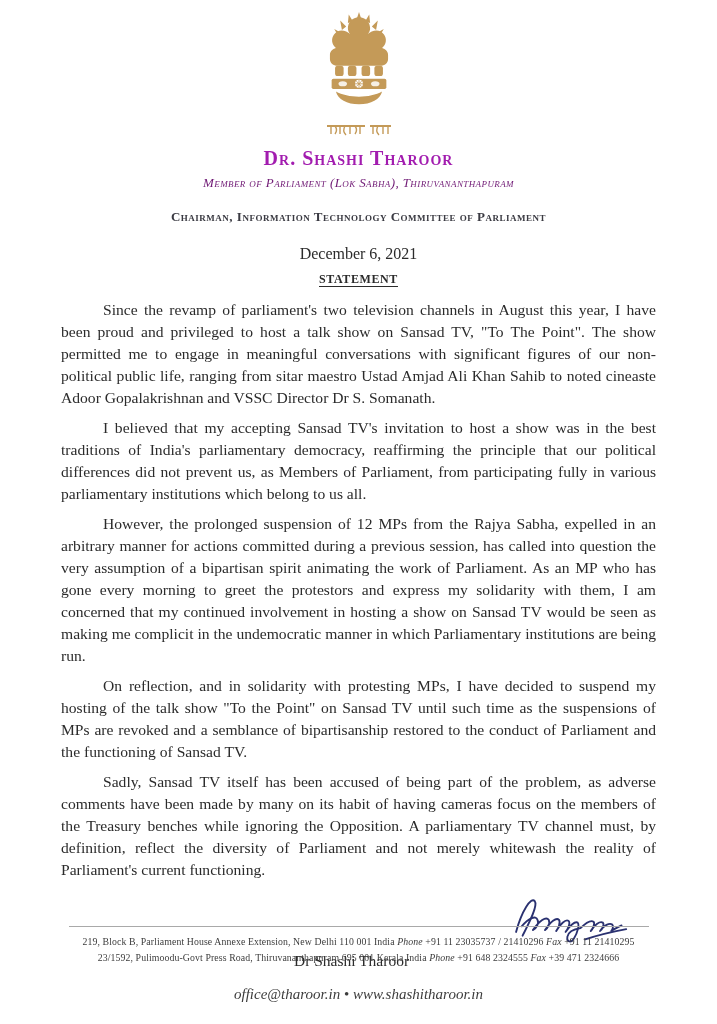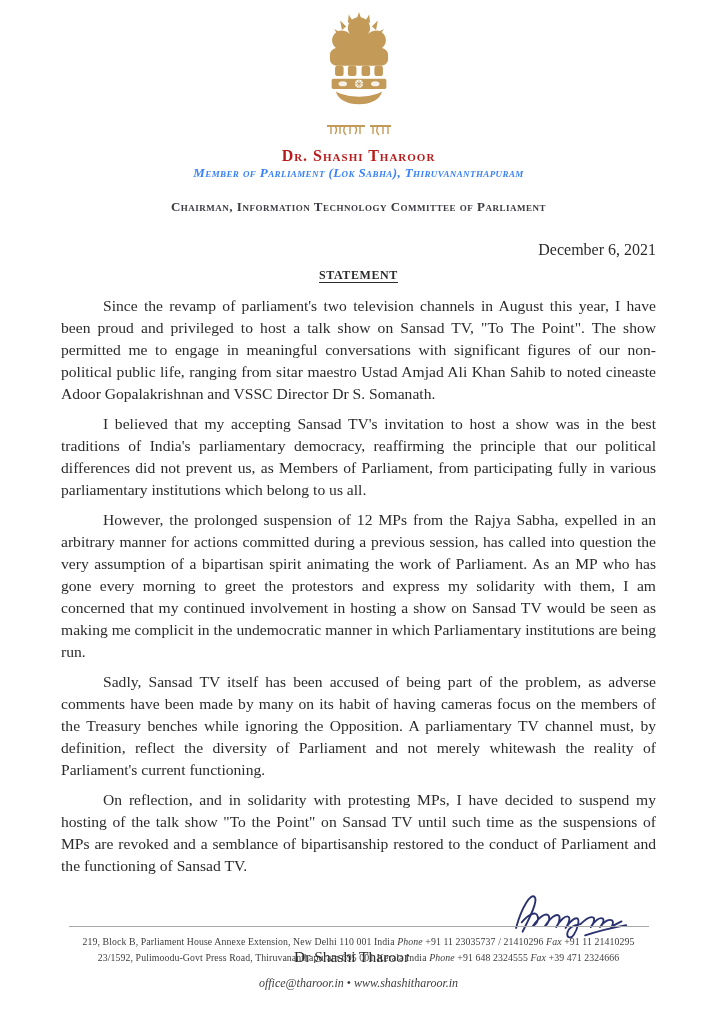--- a/index.html
+++ b/index.html
@@ -8,54 +8,54 @@
     position:relative; overflow:hidden;
     font-family:"Liberation Serif", serif; color:#2b2b2b;
   }
   .content { padding:10px 61px 0 61px; }
 
   
   .letterhead { text-align:center; }
   .emblem-wrap { display:inline-block; margin-top:2px; }
   .motto-svg { display:block; margin:2px auto 0 auto; }
   .hdr-name {
-    margin-top:10px; font-size:16px; font-weight:bold;
-    font-variant:small-caps; letter-spacing:1px; color:#b91c1c;
+    margin-top:10px; font-size:20px; font-weight:bold;
+    font-variant:small-caps; letter-spacing:1px; color:#a21caf;
   }
   .hdr-title1 {
-    font-size:13px; font-style:italic; font-weight:700;
-    font-variant:small-caps; letter-spacing:.4px; color:#3b82f6;
+    margin-top:5px; font-size:13px; font-style:italic; font-weight:400;
+    font-variant:small-caps; letter-spacing:.4px; color:#701a75;
   }
   .hdr-title2 {
     margin-top:18px; font-size:13px; font-weight:600;
     font-variant:small-caps; letter-spacing:.5px; color:#3a3a42;
   }
 
   
-  .date-line { text-align:right; font-size:16px; margin-top:26px; }
+  .date-line { text-align:center; font-size:16px; margin-top:20px; }
   .stmt-heading {
     text-align:center; font-size:12px; font-weight:bold; letter-spacing:.6px;
     margin-top:9px; margin-bottom:12px;
     text-decoration:underline; text-underline-offset:3px;
   }
   .body-text p {
     font-size:15.6px; line-height:22px; text-align:justify;
     text-indent:42px; margin:0 0 8px 0;
   }
 
   
   .sig-block { text-align:right; padding-right:10px; margin-top:8px; }
   .sig-svg { display:inline-block; margin-right:2px; }
   .sig-name { font-size:15.5px; margin-top:3px; padding-right:4px;text-align:center; }
 
   
   .footer { position:absolute; top:926px; left:0; width:717px; text-align:center; }
   .footer-rule { width:580px; margin:0 auto 7px auto; border-top:1px solid #a9a9a9; height:0; }
   .footer-line { font-size:9.8px; line-height:15.6px; color:#3c3c3c; letter-spacing:.1px; }
-  .footer-contact { font-size:12px; margin-top:11px; color:#3c3c3c; }
+  .footer-contact { font-size:15px; margin-top:21px; color:#3c3c3c; }
 </style>
 </head>
 <body>
 
 <div class="page">
   <div class="content">
 
     <div class="letterhead">
       <div class="emblem-wrap" title="State Emblem of India - Lion Capital of Ashoka">
         <svg width="86" height="106" viewBox="0 0 100 124">
@@ -114,22 +114,22 @@
     </div>
 
     <div class="date-line">December 6, 2021</div>
 
     <div class="stmt-heading">STATEMENT</div>
 
     <div class="body-text">
       <p>Since the revamp of parliament's two television channels in August this year, I have been proud and privileged to host a talk show on Sansad TV, "To The Point". The show permitted me to engage in meaningful conversations with significant figures of our non-political public life, ranging from sitar maestro Ustad Amjad Ali Khan Sahib to noted cineaste Adoor Gopalakrishnan and VSSC Director Dr S. Somanath.</p>
       <p>I believed that my accepting Sansad TV's invitation to host a show was in the best traditions of India's parliamentary democracy, reaffirming the principle that our political differences did not prevent us, as Members of Parliament, from participating fully in various parliamentary institutions which belong to us all.</p>
       <p>However, the prolonged suspension of 12 MPs from the Rajya Sabha, expelled in an arbitrary manner for actions committed during a previous session, has called into question the very assumption of a bipartisan spirit animating the work of Parliament. As an MP who has gone every morning to greet the protestors and express my solidarity with them, I am concerned that my continued involvement in hosting a show on Sansad TV would be seen as making me complicit in the undemocratic manner in which Parliamentary institutions are being run.</p>
+      <p>On reflection, and in solidarity with protesting MPs, I have decided to suspend my hosting of the talk show "To the Point" on Sansad TV until such time as the suspensions of MPs are revoked and a semblance of bipartisanship restored to the conduct of Parliament and the functioning of Sansad TV.</p>
       <p>Sadly, Sansad TV itself has been accused of being part of the problem, as adverse comments have been made by many on its habit of having cameras focus on the members of the Treasury benches while ignoring the Opposition. A parliamentary TV channel must, by definition, reflect the diversity of Parliament and not merely whitewash the reality of Parliament's current functioning.</p>
-      <p>On reflection, and in solidarity with protesting MPs, I have decided to suspend my hosting of the talk show "To the Point" on Sansad TV until such time as the suspensions of MPs are revoked and a semblance of bipartisanship restored to the conduct of Parliament and the functioning of Sansad TV.</p>
     </div>
 
     <div class="sig-block">
       <svg class="sig-svg" width="142" height="56" viewBox="0 0 150 60">
         <g stroke="#2a3170" stroke-width="2" fill="none" stroke-linecap="round" stroke-linejoin="round">
           <path d="M14 46 C20 24 30 8 34 13 C38 18 26 40 21 50"></path>
           <path d="M20 40 C28 31 35 28 37 33 C39 37 35 43 32 44 C39 34 46 29 49 33 C51 37 47 43 45 44 C51 35 57 30 60 33 C62 36 59 43 57 45 C61 38 67 32 70 34 C73 36 69 44 67 46 C71 40 77 34 80 36 C82 38 80 47 76 53 C73 58 68 57 69 51 C70 46 77 43 83 42 C88 37 94 33 97 35 C99 37 96 43 94 45 C98 38 104 34 107 36 C109 38 106 44 104 45 C108 39 114 36 117 38 C119 40 117 44 116 45 C119 43 123 41 127 39"></path>
           <path d="M88 54 C100 50 116 46 132 43"></path>
         </g>
       </svg>

